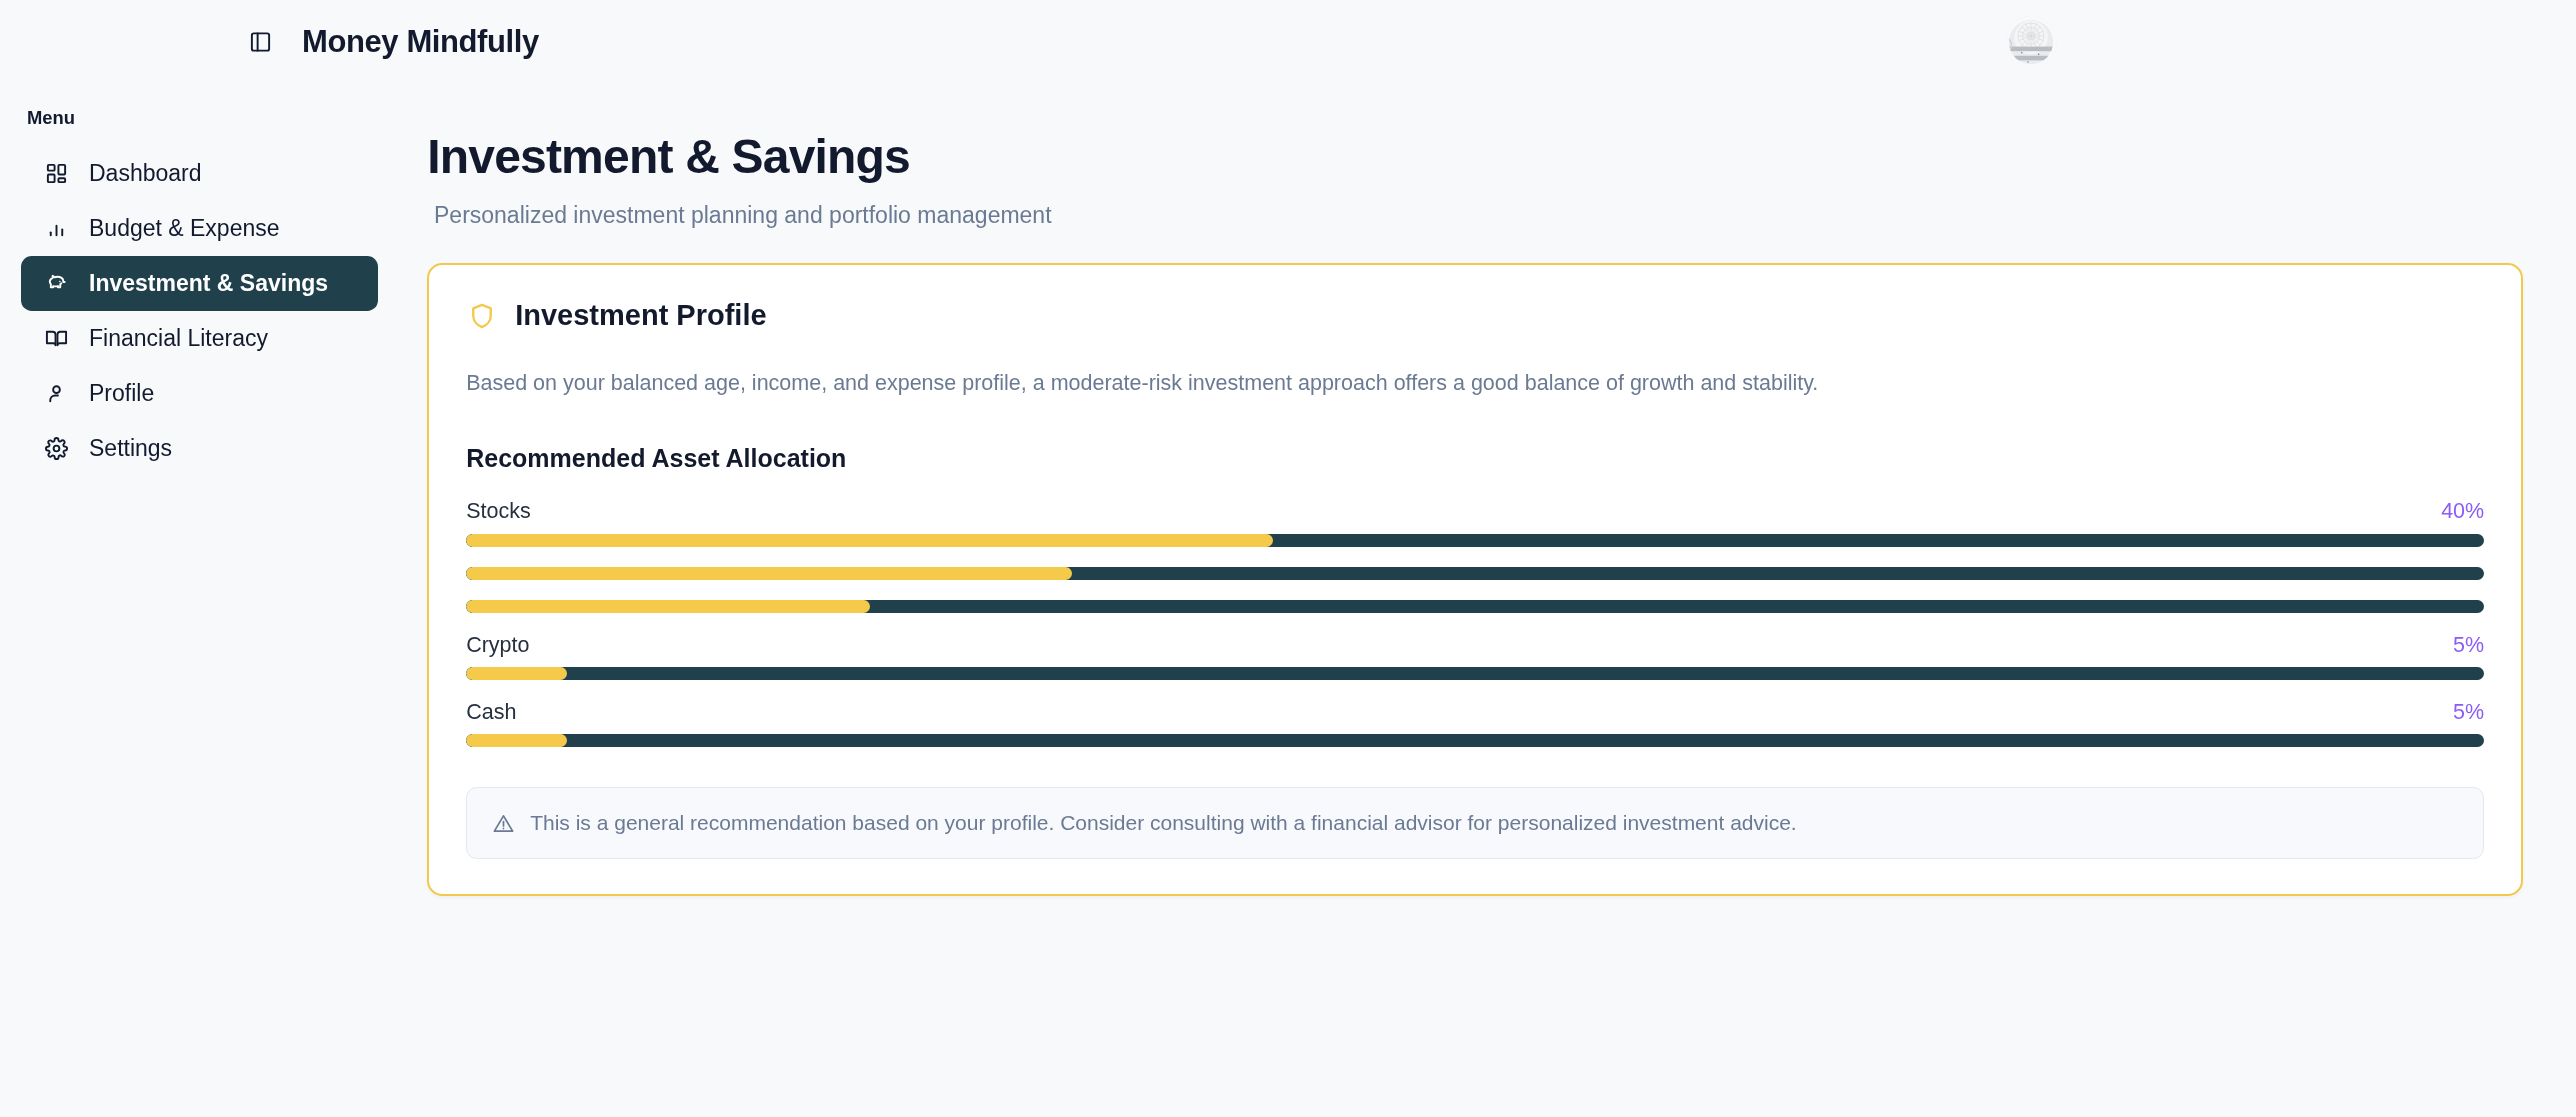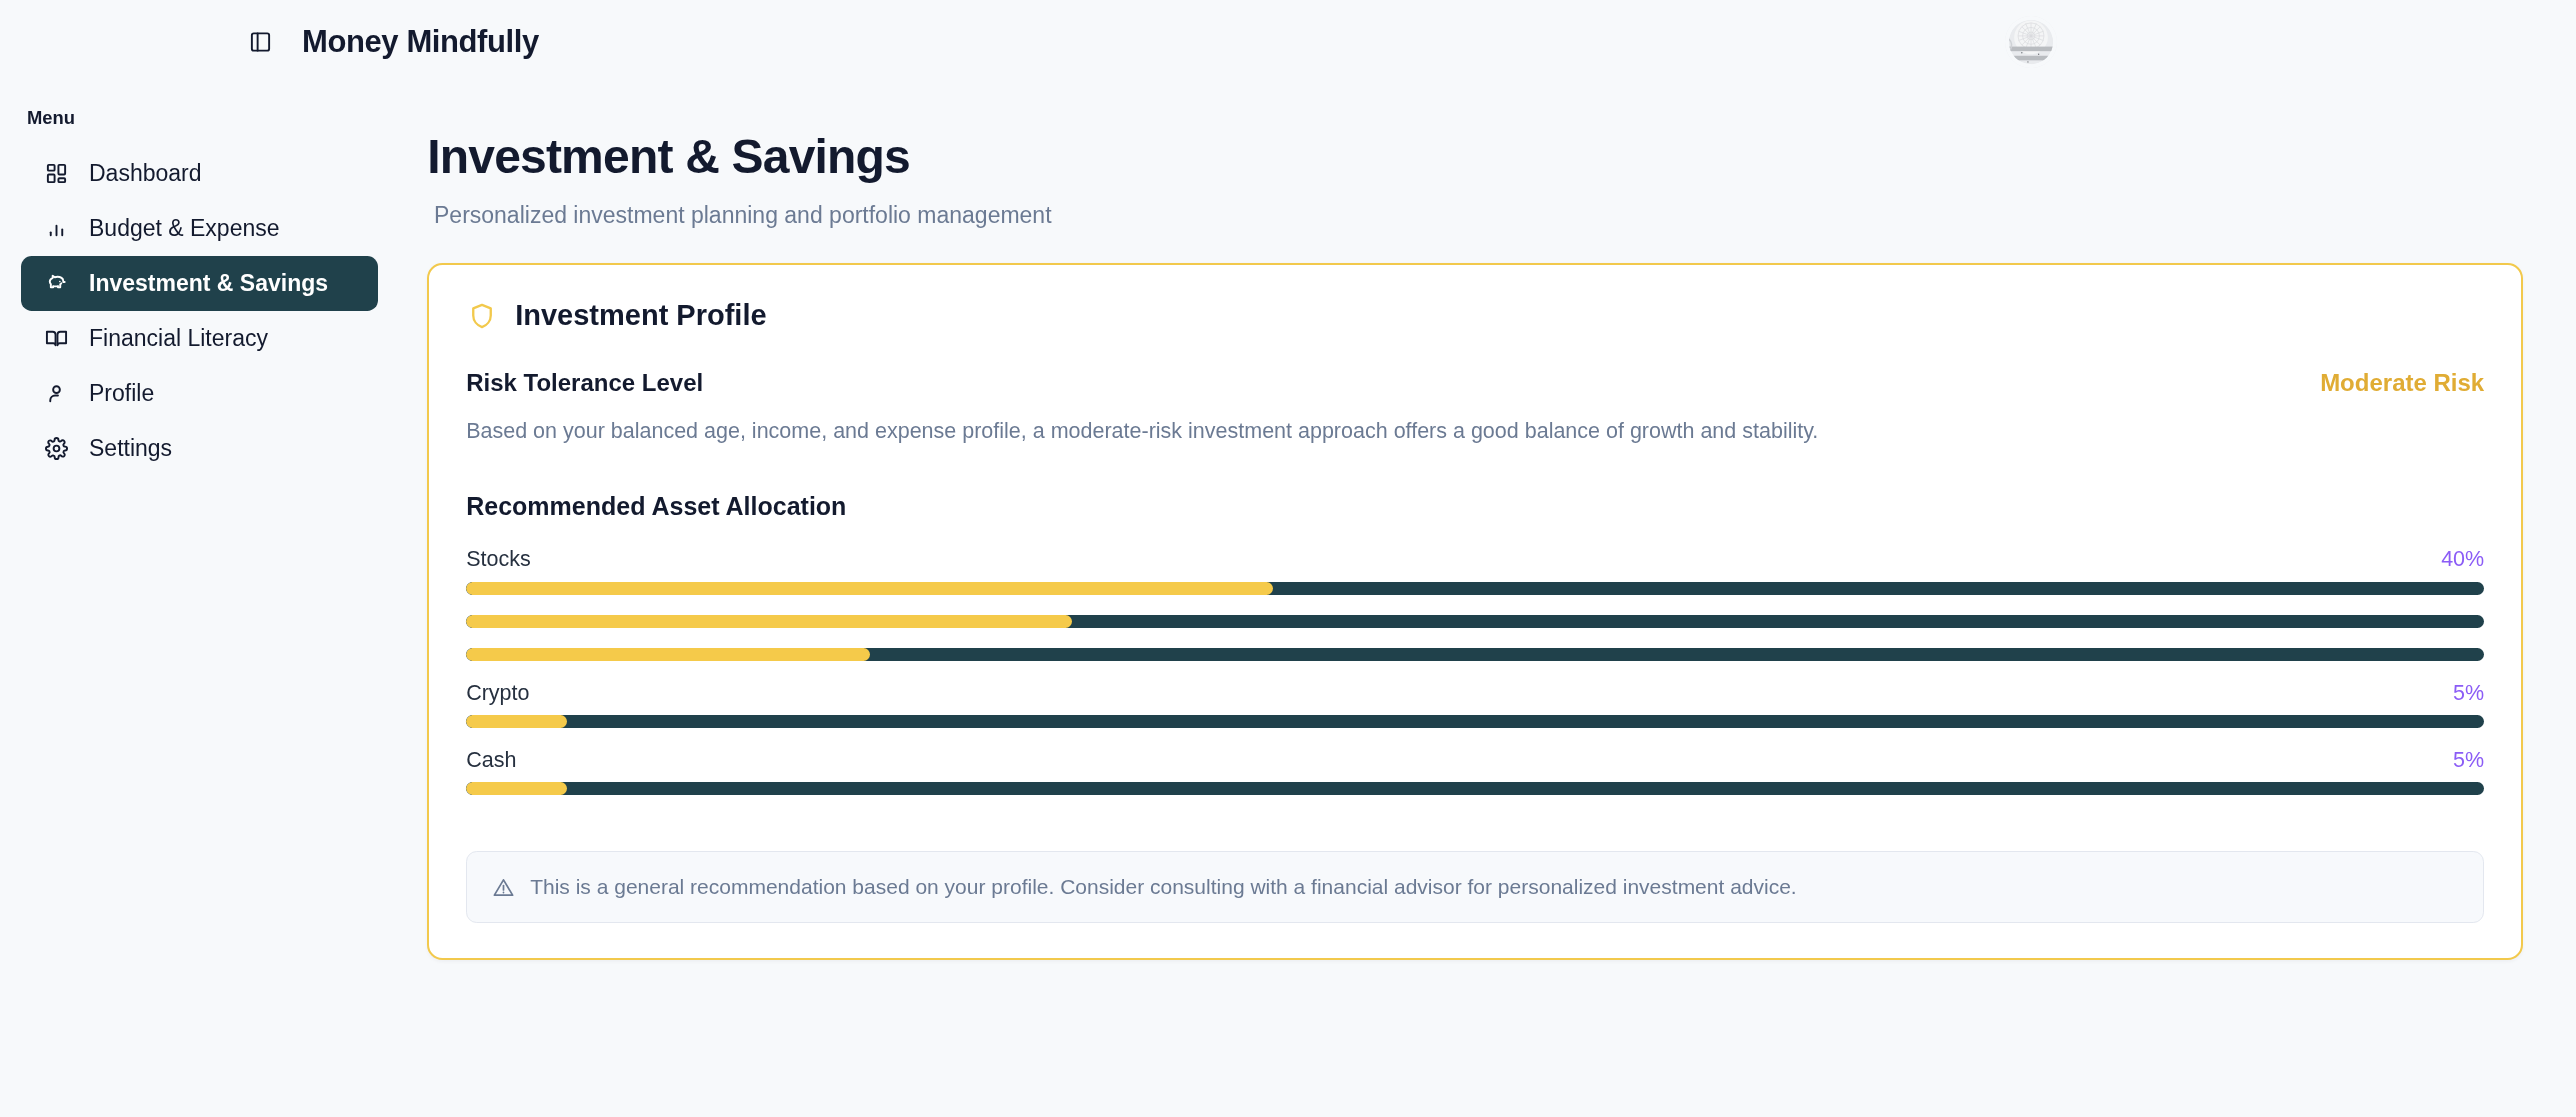--- a/index.html
+++ b/index.html
@@ -139,21 +139,21 @@
     border-radius:7px;
     overflow:hidden;
   }
   .bar-fill{
     height:100%;
     background:#f5ca4a;
     border-radius:7px;
   }
 
   .disclaimer{
-    margin-top:56px;
+    margin-top:40px;
     background:#f7f9fc;
     border:1.5px solid #e3e7ef;
     border-radius:10.7px;
     padding:21.5px 23px;
     display:flex; align-items:center;
   }
   .disclaimer .warn-wrap{
     width:26px; height:26px; flex:0 0 auto;
     display:flex; align-items:center; justify-content:center;
     margin-right:14px;
@@ -284,24 +284,20 @@
 
     <div class="card-header">
       <span class="shield-wrap">
         <svg width="28" height="28" viewBox="0 0 24 24" fill="none" stroke="#f2c94c" stroke-width="2" stroke-linecap="round" stroke-linejoin="round">
           <path d="M12 2.5 4.5 5.5v6c0 4.6 3.2 8.5 7.5 10 4.3-1.5 7.5-5.4 7.5-10v-6z"></path>
         </svg>
       </span>
       <span class="card-title">Investment Profile</span>
     </div>
 
-    <div class="risk-row">
-      <span class="risk-label">Risk Tolerance Level</span>
-      <span class="risk-badge" style="color: rgb(224, 172, 52);">Moderate Risk</span>
-    </div>
     <div class="risk-desc">Based on your balanced age, income, and expense profile, a moderate-risk investment approach offers a good balance of growth and stability.</div>
 
     <div class="alloc-title">Recommended Asset Allocation</div>
 
     <div class="alloc-list">
 
       <div class="alloc-row">
         <div class="alloc-head">
           <span class="alloc-name">Stocks</span>
           <span class="alloc-pct">40%</span>

